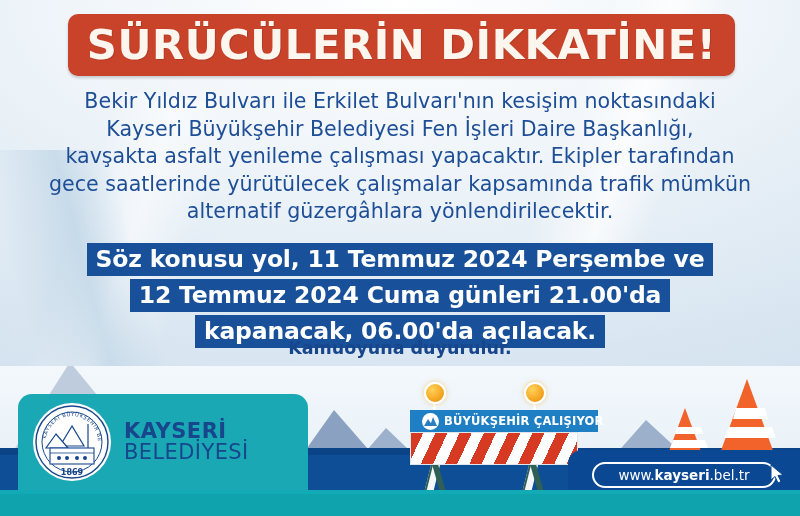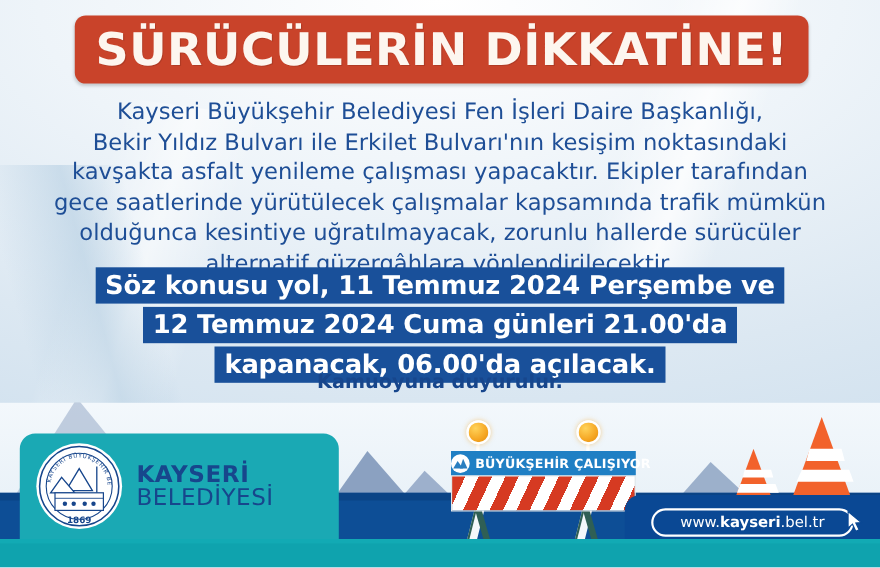--- a/index.html
+++ b/index.html
@@ -99,22 +99,22 @@
   
   .barrier{position:absolute;left:402px;bottom:26px;width:190px;height:108px;}
   .lamp{position:absolute;width:22px;height:22px;border-radius:50%;
     background:radial-gradient(circle at 35% 30%, #ffd35a 0%, #f5a623 60%, #e08b10 100%);
     border:2px solid #ffffff;box-sizing:border-box;box-shadow:0 0 5px rgba(245,166,35,.5);}
   .lamp.l1{left:22px;top:0px;}
   .lamp.l2{left:122px;top:0px;}
   .lamp-stem{position:absolute;width:3px;height:14px;background:#ffffff;top:20px;}
   .lamp-stem.s1{left:31px;}
   .lamp-stem.s2{left:131px;}
-  .bar-head{position:absolute;left:8px;top:28px;width:168px;height:22px;
-    background:#1f7fc4;display:flex;align-items:center;padding-left:0;box-sizing:border-box;}
+  .bar-head{position:absolute;left:8px;top:28px;width:188px;height:22px;
+    background:#1f7fc4;display:flex;align-items:center;padding-left:12px;box-sizing:border-box;}
   .bar-head .bh-logo{width:17px;height:17px;border-radius:50%;background:#ffffff;
     margin-right:5px;position:relative;flex:0 0 17px;}
   .bar-head .bh-logo:after{content:"";position:absolute;left:2px;top:6px;
     border-left:4px solid transparent;border-right:5px solid transparent;
     border-bottom:7px solid #2a7fc0;}
   .bar-head .bh-logo:before{content:"";position:absolute;left:8px;top:4px;
     border-left:3px solid transparent;border-right:4px solid transparent;
     border-bottom:9px solid #2a7fc0;}
   .bar-head-text{color:#ffffff;font-weight:bold;font-size:11.5px;letter-spacing:.2px;
     font-family:"DejaVu Sans","Liberation Sans",sans-serif;white-space:nowrap;}
@@ -162,25 +162,24 @@
 
   <div class="streak s1"></div>
   <div class="streak s2"></div>
   <div class="streak s3"></div>
 
   <div class="banner">
     <div class="banner-text">SÜRÜCÜLERİN DİKKATİNE!</div>
   </div>
 
   <div class="body-text">
+    <div>Bekir Yıldız Bulvarı ile Erkilet Bulvarı'nın kesişim noktasındaki</div>
     <div>Kayseri Büyükşehir Belediyesi Fen İşleri Daire Başkanlığı,</div>
-    <div>Bekir Yıldız Bulvarı ile Erkilet Bulvarı'nın kesişim noktasındaki</div>
     <div>kavşakta asfalt yenileme çalışması yapacaktır. Ekipler tarafından</div>
     <div>gece saatlerinde yürütülecek çalışmalar kapsamında trafik mümkün</div>
-    <div>olduğunca kesintiye uğratılmayacak, zorunlu hallerde sürücüler</div>
     <div>alternatif güzergâhlara yönlendirilecektir.</div>
   </div>
 
   <div class="hl-wrap">
     <div class="hl-row"><span class="hl-line">Söz konusu yol, 11 Temmuz 2024 Perşembe ve</span></div>
     <div class="hl-row"><span class="hl-line">12 Temmuz 2024 Cuma günleri 21.00'da</span></div>
     <div class="hl-row"><span class="hl-line">kapanacak, 06.00'da açılacak.</span></div>
   </div>
 
   <div class="kamu">Kamuoyuna duyurulur.</div>

